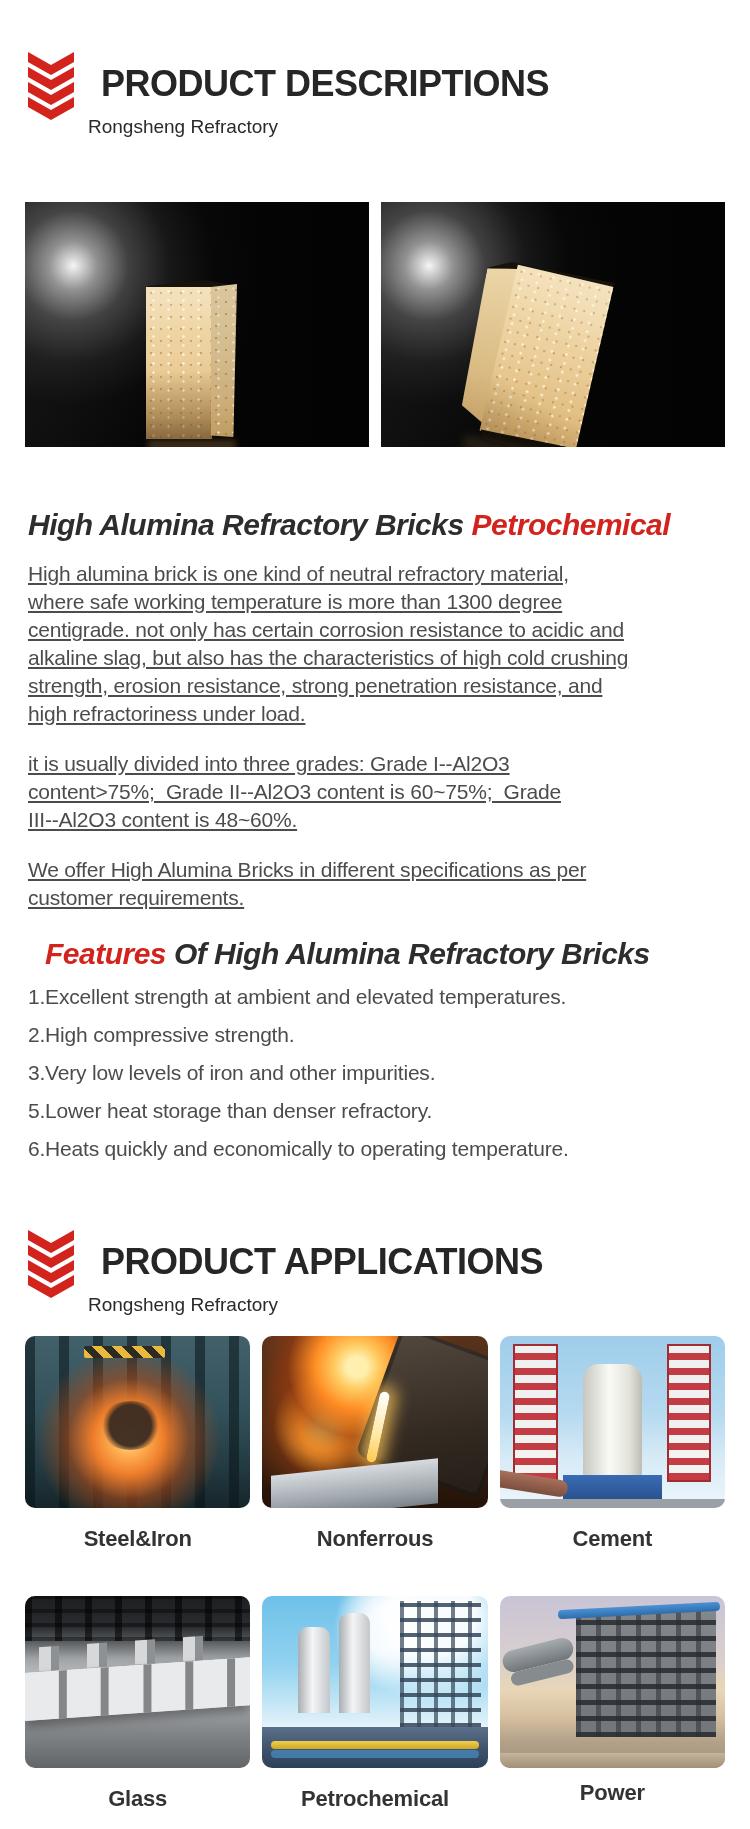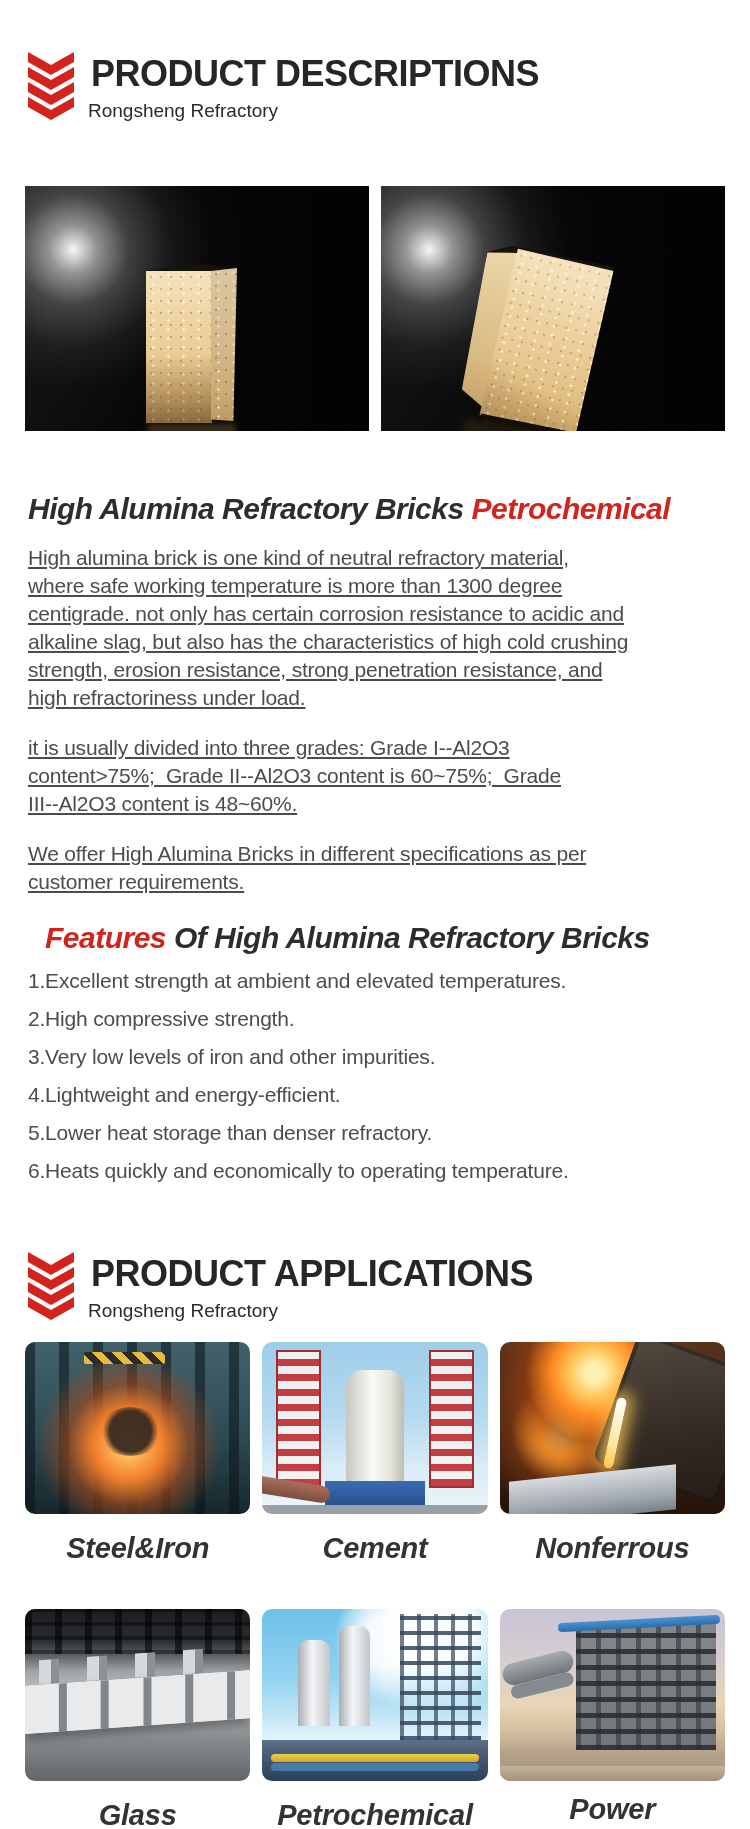--- a/index.html
+++ b/index.html
@@ -13,21 +13,21 @@
     box-sizing:border-box;
     overflow-x:hidden;
   }
 
   
   .sec-header{display:flex;align-items:flex-start;gap:14px;margin:52px 0 0 28px;}
   .sec-header.sec2{margin-top:62px;}
   .chev{width:46px;height:68px;color:var(--accent-red,#d2231c);flex:0 0 auto;}
   .chev svg{display:block;}
   .sec-title{
-    margin:3px;font-size:36px;line-height:38px;font-weight:700;
+    margin:13px;font-size:36px;line-height:38px;font-weight:700;
     letter-spacing:-0.5px;color:var(--title-dark,#262626);
   }
   .sec-sub{margin-top:7px;font-size:19px;color:#2a2a2a;}
 
   
   .brick-row{display:flex;gap:12px;margin:64px 25px 0;}
   .brick-photo{
     position:relative;flex:1;height:245px;overflow:hidden;
     background:linear-gradient(90deg,#101010 0%,#050505 40%,#030303 100%);
   }
@@ -91,22 +91,22 @@
 
   
   .app-grid{
     display:grid;grid-template-columns:repeat(3,1fr);
     column-gap:12px;row-gap:44px;margin:20px 25px 0;
   }
   .app-grid figure{margin:0;}
   .app-photo{position:relative;height:172px;border-radius:10px;overflow:hidden;}
   .app-photo > div{position:absolute;}
   figcaption{
-    text-align:center;margin-top:18px;font-size:29px;font-weight:700;
-    color:var(--caption-text,#333333);letter-spacing:-0.2px;font-style:italic;
+    text-align:center;margin-top:18px;font-size:22px;font-weight:700;
+    color:var(--caption-text,#333333);letter-spacing:-0.2px;
   }
   .cap-power{margin-top:12px;}
 
   
   .ph-steel{background:
     radial-gradient(circle at 46% 60%, #ffe2a0 0%, #ffb052 10%, #ef7e2c 22%, rgba(170,75,25,.6) 38%, rgba(30,45,48,0) 58%),
     repeating-linear-gradient(90deg, rgba(8,20,24,.55) 0 10px, rgba(8,20,24,0) 10px 34px),
     linear-gradient(180deg,#42616a 0%,#32505a 45%,#233b42 75%,#16262b 100%);}
   .ph-steel::before{content:"";position:absolute;left:26%;top:6%;width:36%;height:7%;
     background:repeating-linear-gradient(45deg,#e9b93e 0 7px,#2b2b23 7px 14px);border-radius:2px;}
@@ -239,21 +239,20 @@
 III--Al2O3 content is 48~60%.</p>
 <p class="body">We offer High Alumina Bricks in different specifications as per
 customer requirements.</p>
 
 <h2 class="h-feat"><span class="red">Features</span> <span>Of High Alumina Refractory Bricks</span></h2>
 
 <ul class="feat-list">
   <li>1.Excellent strength at ambient and elevated temperatures.</li>
   <li>2.High compressive strength.</li>
   <li>3.Very low levels of iron and other impurities.</li>
-  <li>4.Lightweight and energy-efficient.</li>
   <li>5.Lower heat storage than denser refractory.</li>
   <li>6.Heats quickly and economically to operating temperature.</li>
 </ul>
 
 <section class="sec-header sec2">
   <div class="chev">
     <svg width="46" height="68" viewBox="0 0 46 68" aria-hidden="true" fill="currentColor">
       <path d="M0 0 L23 13 L46 0 L46 10 L23 23 L0 10 Z"></path>
       <path d="M0 15 L23 28 L46 15 L46 25 L23 38 L0 25 Z"></path>
       <path d="M0 30 L23 43 L46 30 L46 40 L23 53 L0 40 Z"></path>
@@ -267,40 +266,40 @@
 </section>
 
 <div class="app-grid">
 
   <figure>
     <div class="app-photo ph-steel"></div>
     <figcaption>Steel&amp;Iron</figcaption>
   </figure>
 
   <figure>
+    <div class="app-photo ph-nonf">
+      <div class="ladle"></div>
+      <div class="pour"></div>
+      <div class="mold"></div>
+    </div>
+    <figcaption>Nonferrous</figcaption>
+  </figure>
+
+  <figure>
     <div class="app-photo ph-cement">
       <div class="tower tl"></div>
       <div class="tower tr"></div>
       <div class="silo"></div>
       <div class="bld"></div>
       <div class="grd"></div>
     </div>
     <figcaption>Cement</figcaption>
   </figure>
 
   <figure>
-    <div class="app-photo ph-nonf">
-      <div class="ladle"></div>
-      <div class="pour"></div>
-      <div class="mold"></div>
-    </div>
-    <figcaption>Nonferrous</figcaption>
-  </figure>
-
-  <figure>
     <div class="app-photo ph-glass">
       <div class="pipes"></div>
       <div class="furnace"></div>
     </div>
     <figcaption>Glass</figcaption>
   </figure>
 
   <figure>
     <div class="app-photo ph-petro">
       <div class="col c1"></div>

